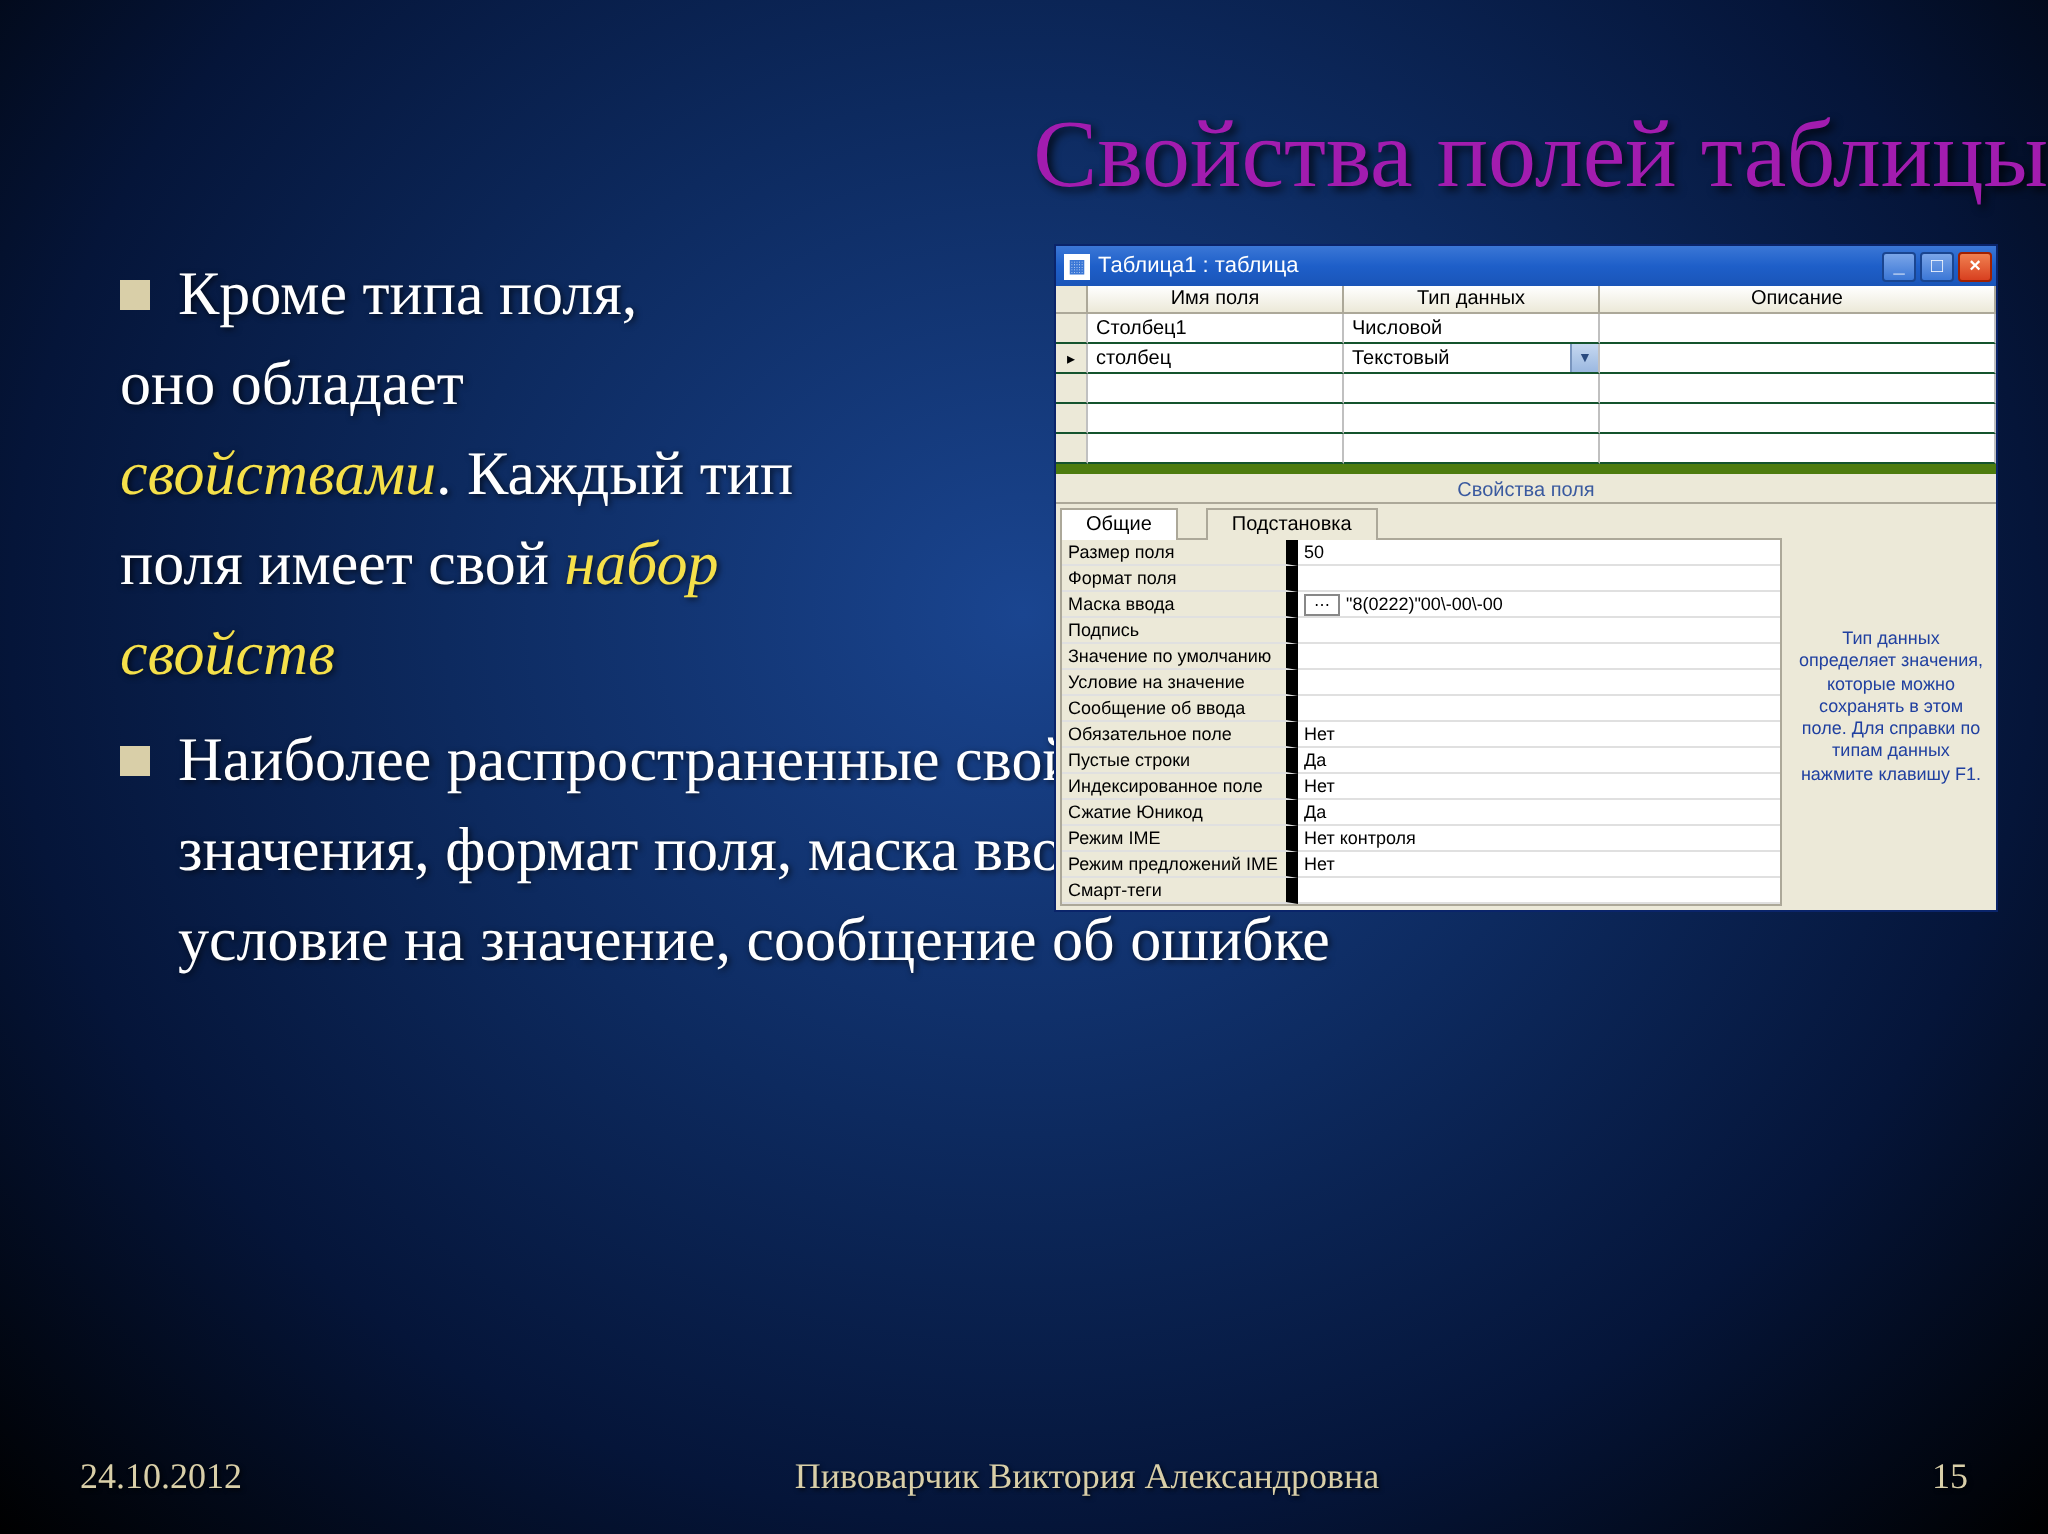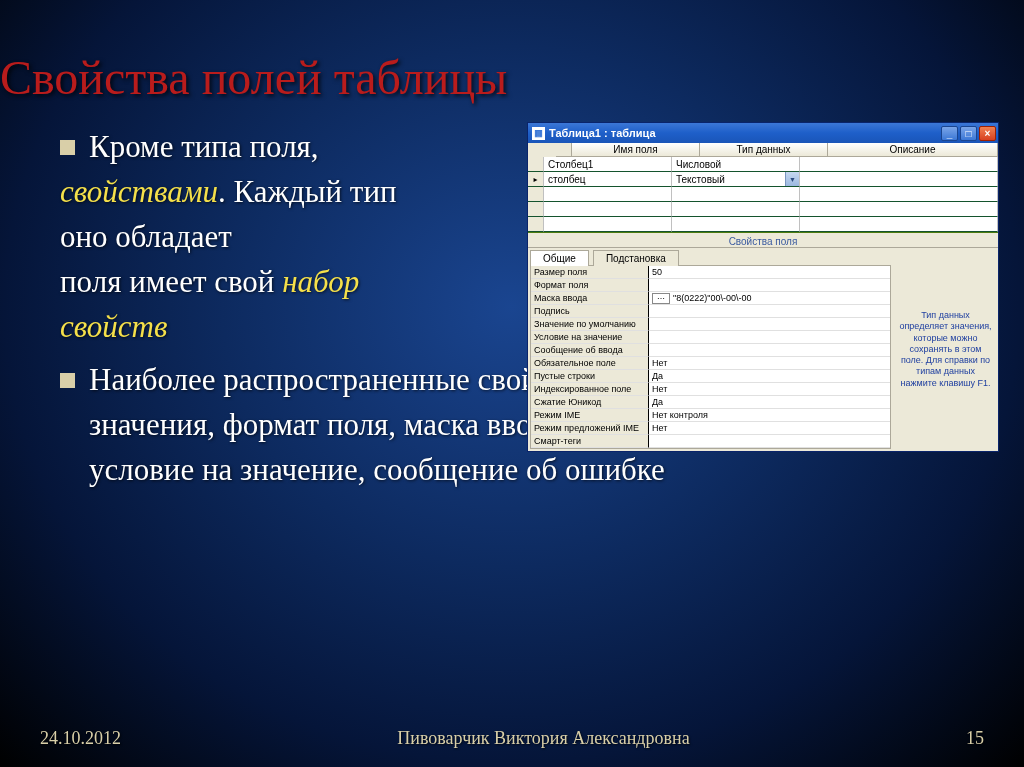--- a/index.html
+++ b/index.html
@@ -5,24 +5,24 @@
   * { box-sizing: border-box; margin: 0; padding: 0; }
   body {
     width: 1024px; height: 767px;
     background: radial-gradient(ellipse at 50% 40%, #1a4590 0%, #0d2a5f 40%, #051539 70%, #000 100%);
     font-family: Georgia, 'Times New Roman', serif;
     color: #fff;
     position: relative;
     overflow: hidden;
   }
   .slide-title {
-    text-align: left;
+    text-align: right;
     font-size: 48px;
     font-weight: normal;
-    color: #b91c1c;
+    color: #a21caf;
     text-shadow: 2px 2px 4px rgba(0,0,0,0.8);
     padding-top: 50px;
     padding-bottom: 20px;
   }
   .content {
     padding: 0 56px 0 60px;
     font-size: 31px;
     line-height: 1.45;
     text-shadow: 1px 1px 3px rgba(0,0,0,0.7);
   }
@@ -69,40 +69,39 @@
     padding: 0 2px 0 4px;
     color: #fff;
   }
   .titlebar-icon {
     width: 13px; height: 13px;
     background: #fff;
     margin-right: 4px;
     display: flex; align-items: center; justify-content: center;
     font-size: 9px; color: #3b77d6; font-weight: bold;
   }
-  .titlebar-text { flex: 1; font-weight: bold; font-size: 11px; }
+  .titlebar-text { flex: 1; font-weight: normal; font-size: 11px; }
   .win-btns { display: flex; gap: 2px; }
   .win-btn {
     width: 17px; height: 15px;
     background: linear-gradient(#7aa5e8, #3b77d6);
     border: 1px solid #1a4590;
     border-radius: 2px;
     color: #fff;
     display: flex; align-items: center; justify-content: center;
     font-size: 10px; font-weight: bold;
     cursor: pointer;
   }
   .win-btn.close { background: linear-gradient(#f08050, #d84020); border-color: #a02000; }
   
   .grid-head {
     display: grid;
     grid-template-columns: 16px 128px 128px 1fr;
     background: #ece9d8;
     border-bottom: 1px solid #aca899;
-    margin-left: 28px;
   }
   .grid-head > div {
     border-right: 1px solid #aca899;
     padding: 1px 4px;
     text-align: center;
     background: linear-gradient(#fff, #ece9d8);
     font-size: 10px;
   }
   .grid-head > div:first-child { background: #ece9d8; }
   .grid-row {
@@ -135,36 +134,36 @@
     border-left: 1px solid #7a96bf;
     display: flex; align-items: center; justify-content: center;
     font-size: 7px; color: #2a4a7f;
   }
   .section-label {
     background: #ece9d8;
     text-align: center;
     padding: 3px 0 0 0;
     font-size: 10px;
     color: #3a5a9f;
-    border-top: 1px solid #4d7c0f;
+    border-top: 5px solid #4d7c0f;
   }
   .props-area {
     display: flex;
     background: #ece9d8;
     border-top: 1px solid #aca899;
   }
   .props-left { flex: 1; padding: 2px; }
   .tabs { display: flex; }
   .tab {
     padding: 2px 12px;
     font-size: 10px;
     background: #ece9d8;
     border: 1px solid #aca899;
     border-bottom: none;
-    margin-right: 4px;
+    margin-right: 14px;
     cursor: pointer;
   }
   .tab.active {
     background: #fff;
     position: relative;
     z-index: 2;
   }
   .prop-grid {
     background: #fff;
     border: 1px solid #aca899;
@@ -175,21 +174,21 @@
     grid-template-columns: 118px 1fr;
     height: 13px;
   }
   .prop-row > div {
     font-size: 9px;
     padding: 0 3px;
     border-bottom: 1px solid #e0e0e0;
     display: flex; align-items: center;
     overflow: hidden; white-space: nowrap;
   }
-  .prop-row .plabel { background: #ece9d8; border-right: 1px solid #000000; }
+  .prop-row .plabel { background: #ece9d8; border-right: 6px solid #000000; }
   .mask-icon {
     display: inline-flex;
     width: 18px; height: 11px;
     border: 1px solid #888;
     background: #fff;
     align-items: center; justify-content: center;
     font-size: 8px;
     margin-right: 3px;
   }
   .hint-box {
@@ -209,24 +208,24 @@
 
 <div class="content">
 
   <div class="bullet-row">
     <div class="bullet"></div>
     <div class="txt narrow">
       <span>Кроме типа поля,</span>
     </div>
   </div>
   <div class="narrow">
+    <span>оно обладает</span>
+  </div>
+  <div class="narrow">
     <span class="yellow-ital">свойствами</span><span>. Каждый тип</span>
-  </div>
-  <div class="narrow">
-    <span>оно обладает</span>
   </div>
   <div class="narrow">
     <span>поля имеет свой </span><span class="yellow-ital">набор</span>
   </div>
   <div class="narrow">
     <span class="yellow-ital">свойств</span>
   </div>
 
   <div class="bullet-row" style="margin-top:8px;">
     <div class="bullet"></div>

